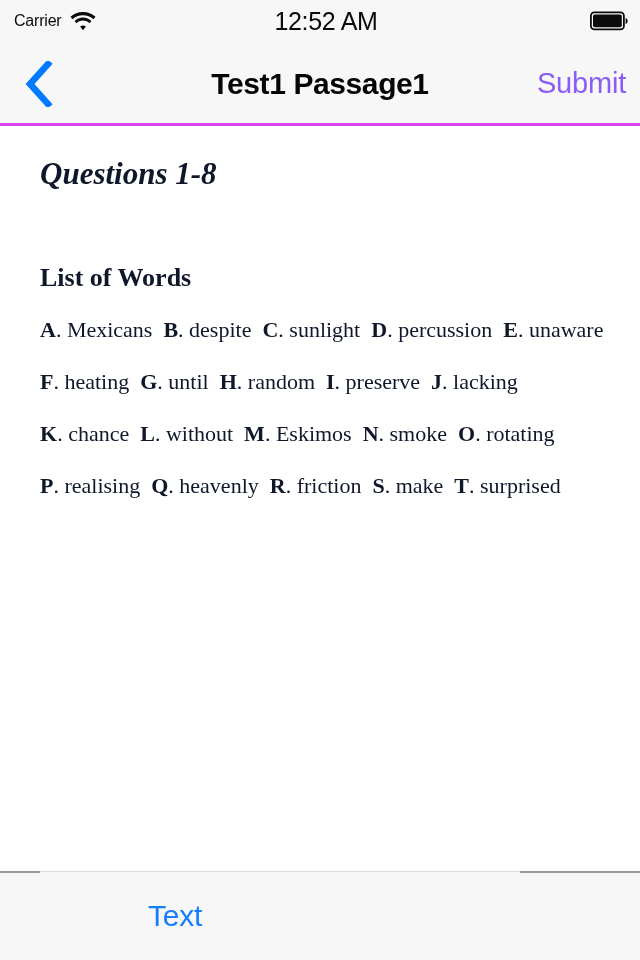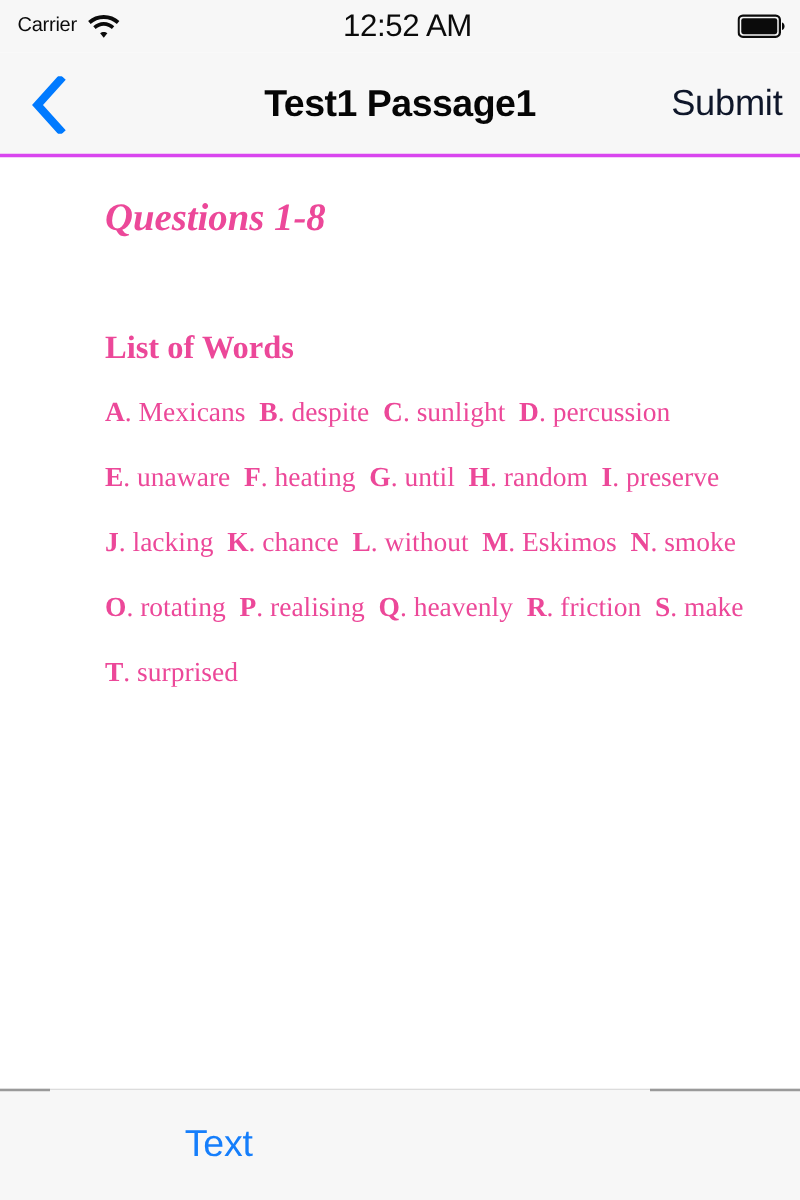--- a/index.html
+++ b/index.html
@@ -126,41 +126,40 @@
     white-space: nowrap;
   }
   .nav-submit {
     position: absolute;
     right: 14px;
     top: 0;
     height: 83px;
     display: flex;
     align-items: center;
     font-size: 29px;
-    color: #0f172a;
+    color: #8b5cf6;
     cursor: pointer;
     letter-spacing: -0.2px;
   }
 
   
   .content-scroll {
     flex: 1 1 auto;
     background: #ffffff;
     overflow: hidden;
     position: relative;
   }
   .content-inner {
     padding: 22px 26px 0 40px;
   }
   .doc-text {
     font-family: "Liberation Serif", "DejaVu Serif", serif;
-    color: #ec4899;
+    color: #0f172a;
     font-size: 31px;
     line-height: 52px;
-    margin-left: 44px;
   }
   .q-heading {
     font-weight: bold;
     font-style: italic;
     font-size: 31px;
     line-height: 52px;
     margin: 0;
   }
   .q-para {
     margin: 0;

